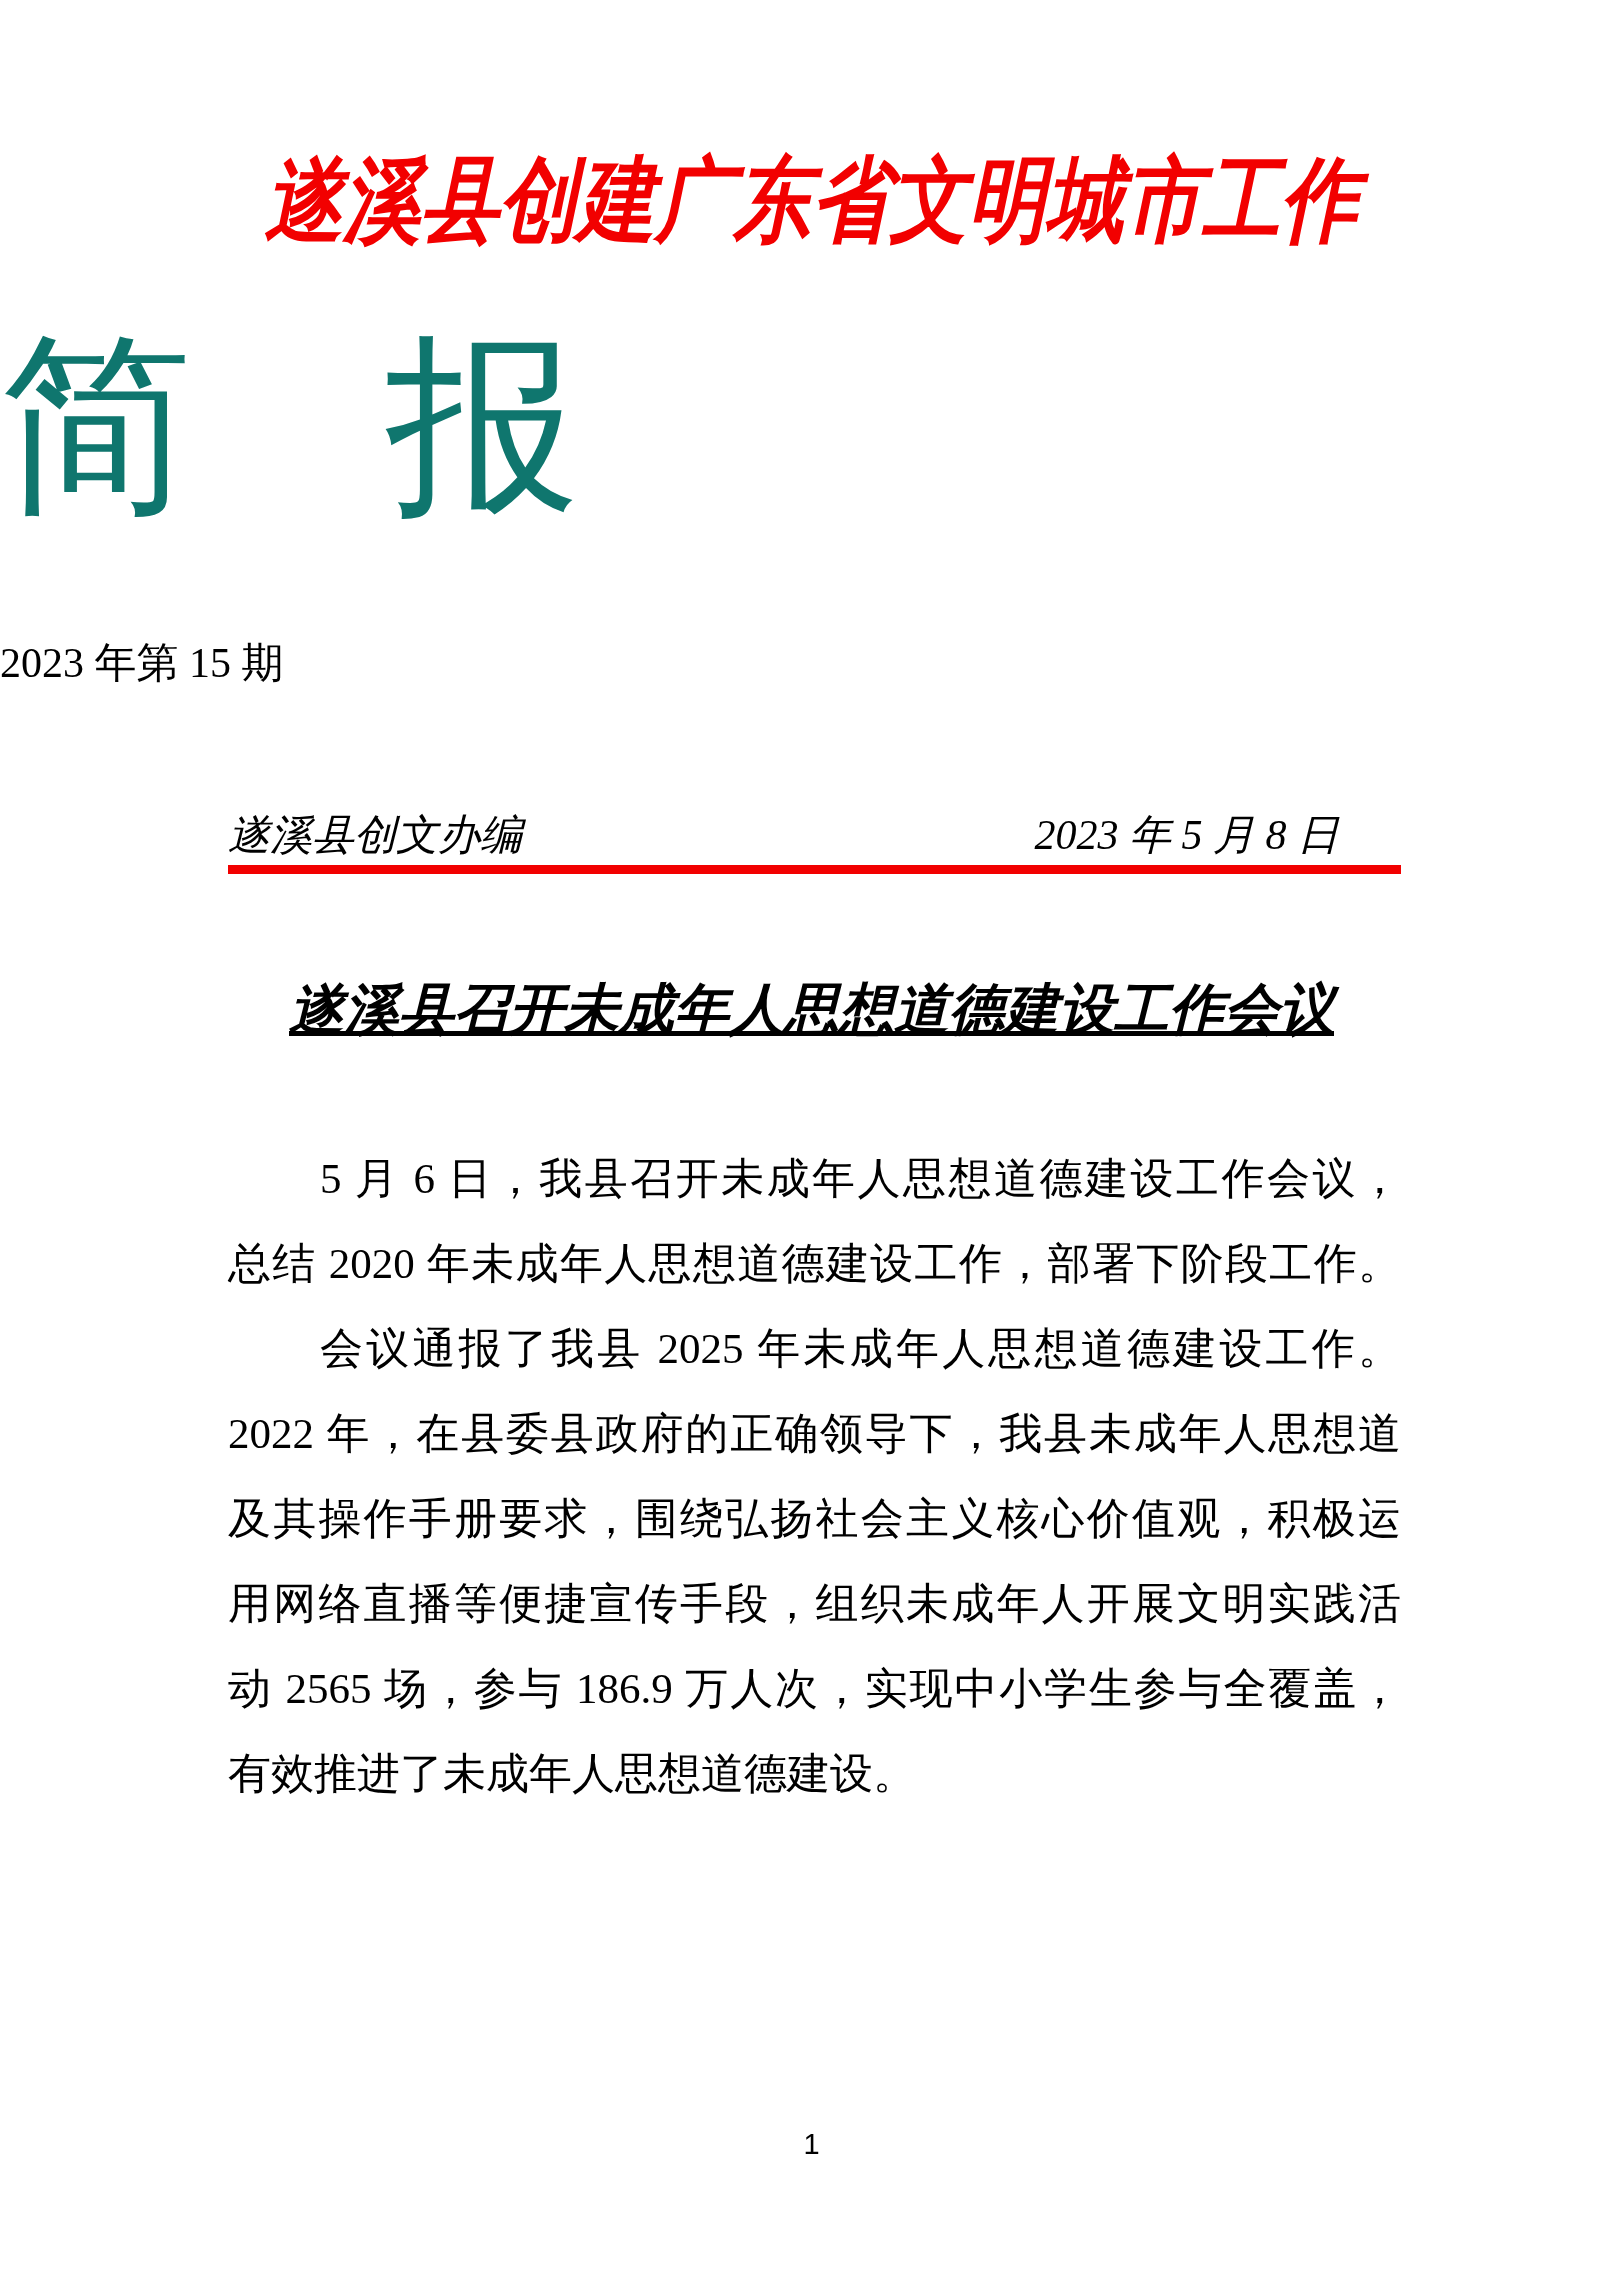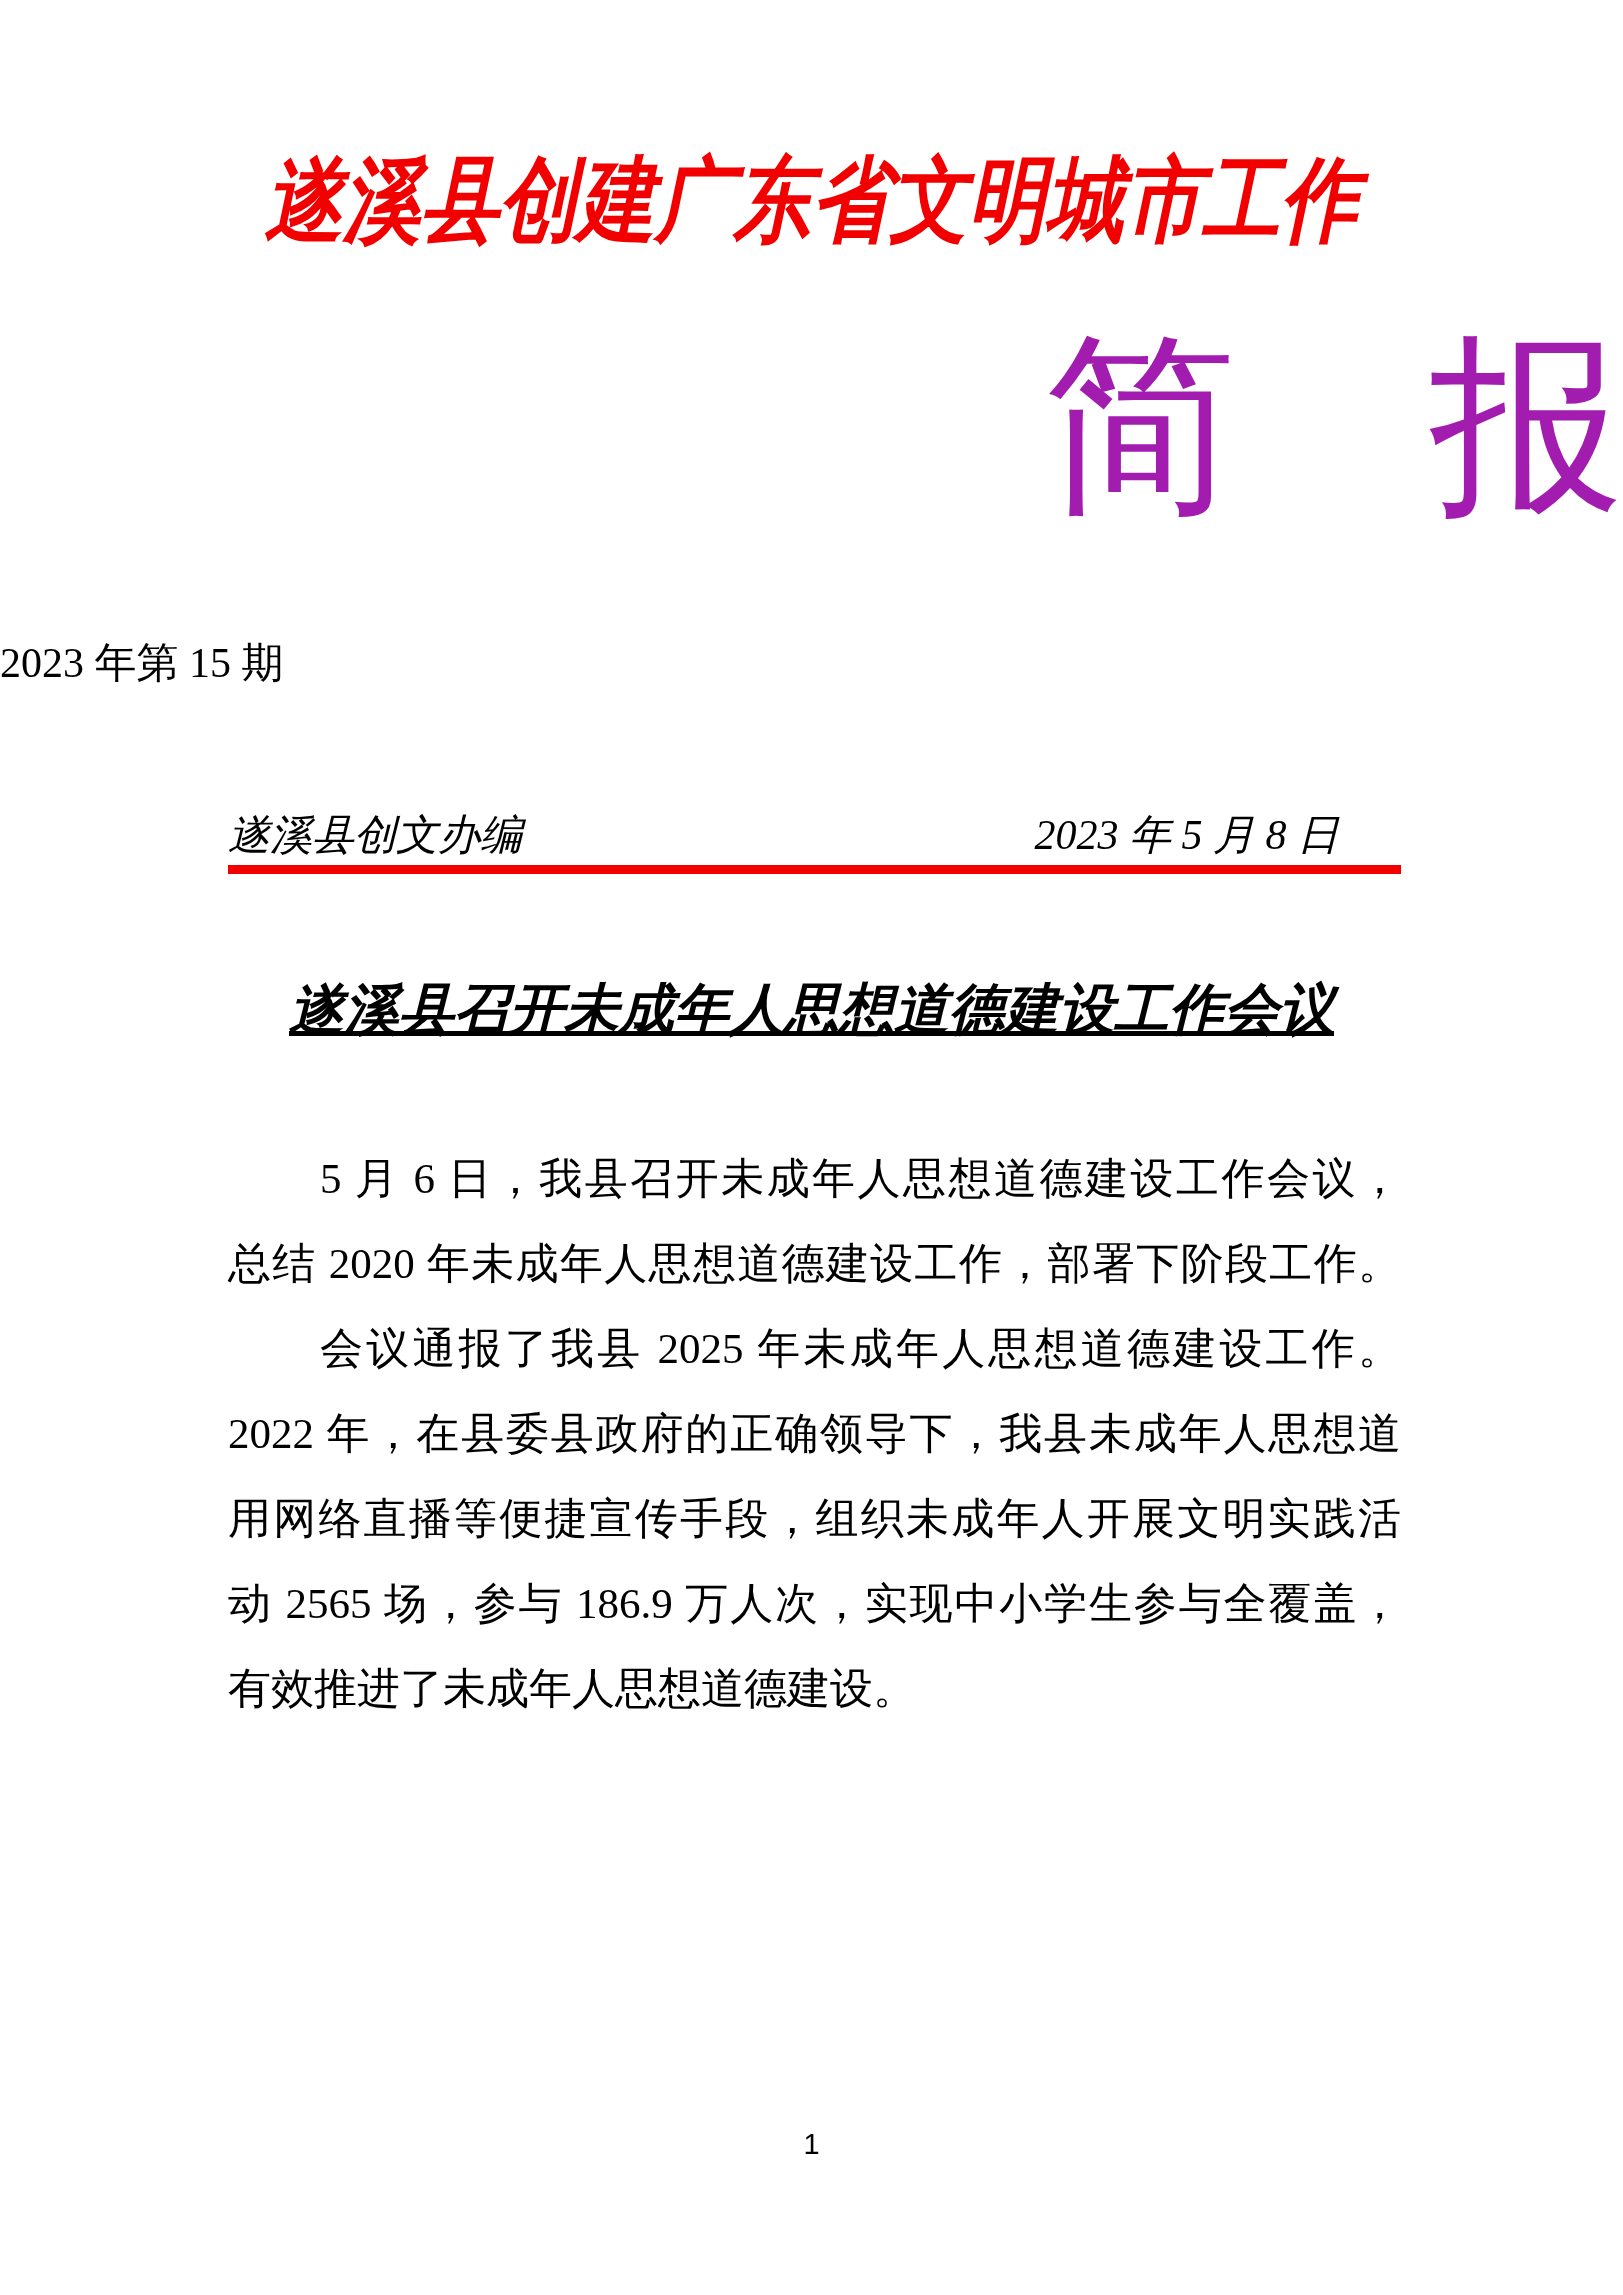--- a/index.html
+++ b/index.html
@@ -25,24 +25,24 @@
     line-height: 1;
     font-weight: bold;
     font-style: italic;
     color: #f20000;
     transform: scaleX(0.84);
     transform-origin: 50% 50%;
     white-space: nowrap;
   }
   .masthead-jianbao {
     margin: 79px 0 0 0;
-    text-align: right;
+    text-align: left;
     font-size: 193px;
     line-height: 1.05;
-    color: #a21caf;
+    color: #0f766e;
     white-space: nowrap;
   }
   .issue-line {
     margin: 111px 0 0 0;
     text-align: left;
     font-size: 42px;
     line-height: 1.1;
   }
 
   
@@ -124,20 +124,21 @@
   <div class="red-rule"></div>
 
   <main>
     <h1 class="article-heading">遂溪县召开未成年人思想道德建设工作会议</h1>
 
     <div class="body-text">
       <div class="body-line indent">5 月 6 日，我县召开未成年人思想道德建设工作会议，</div>
       <div class="body-line">总结 2020 年未成年人思想道德建设工作，部署下阶段工作。</div>
       <div class="body-line indent">会议通报了我县 2025 年未成年人思想道德建设工作。</div>
       <div class="body-line">2022 年，在县委县政府的正确领导下，我县未成年人思想道</div>
+      <div class="body-line">及其操作手册要求，围绕弘扬社会主义核心价值观，积极运</div>
       <div class="body-line">用网络直播等便捷宣传手段，组织未成年人开展文明实践活</div>
       <div class="body-line">动 2565 场，参与 186.9 万人次，实现中小学生参与全覆盖，</div>
       <div class="body-line lastline">有效推进了未成年人思想道德建设。</div>
     </div>
   </main>
 
   <div class="page-number">1</div>
 
 </div>
 

